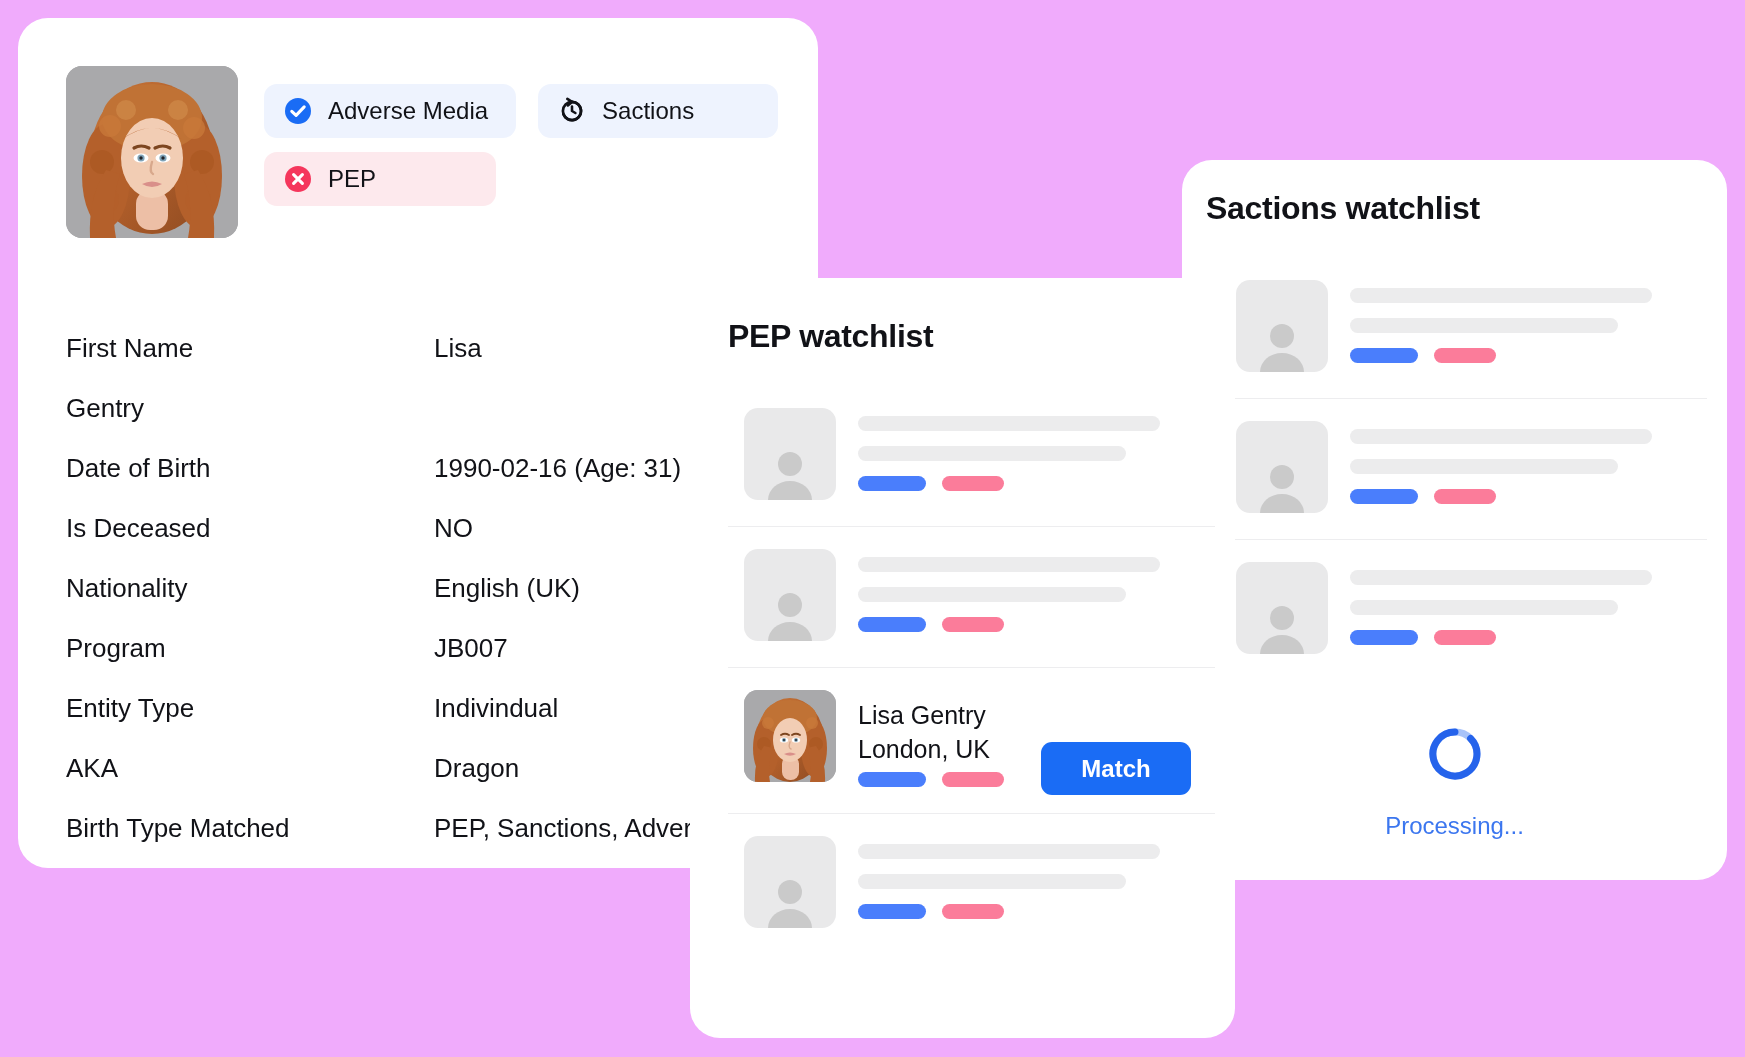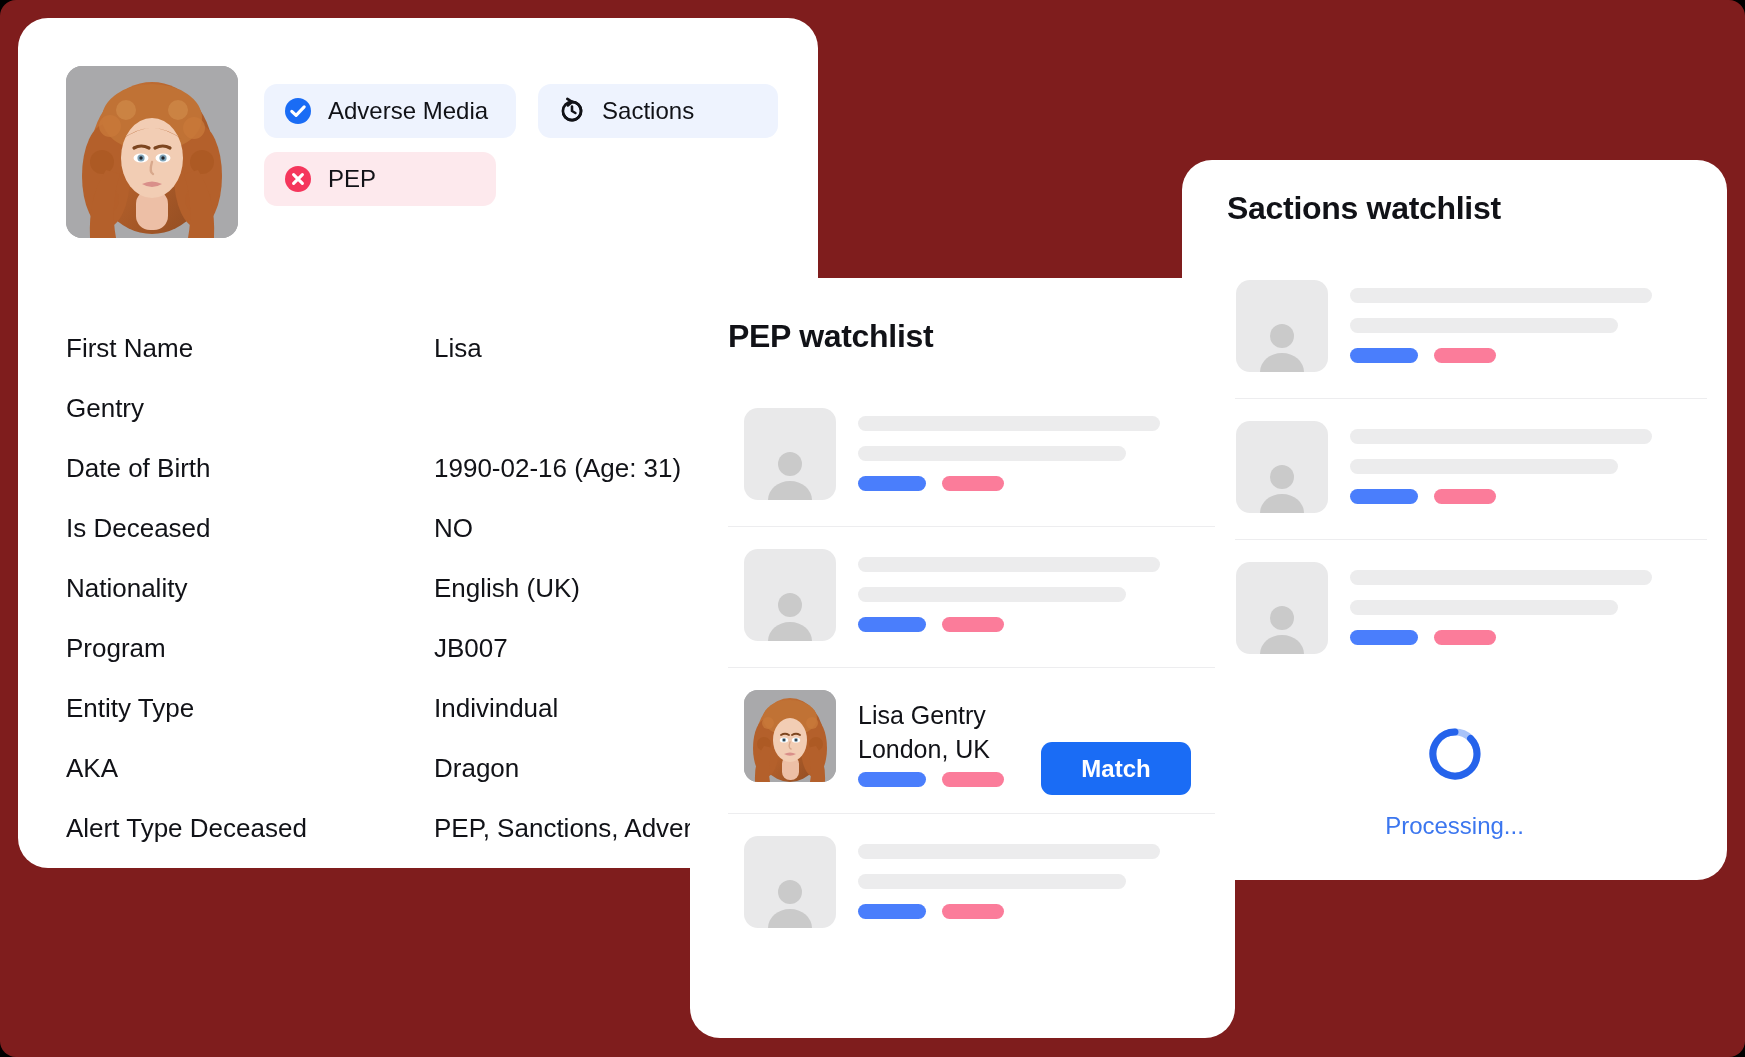--- a/index.html
+++ b/index.html
@@ -9,22 +9,21 @@
     height: 1057px;
     background: #000000;
     font-family: "Liberation Sans", sans-serif;
     overflow: hidden;
   }
 
   #stage {
     position: relative;
     width: 1745px;
     height: 1057px;
-    background: #7f1d1d;
-    border-radius: 16px;
+    background: #f0abfc;
   }
 
   
   .card {
     position: absolute;
     background: #ffffff;
     border-radius: 30px;
   }
 
   
@@ -106,21 +105,21 @@
     left: 1182px;
     top: 160px;
     width: 545px;
     height: 720px;
     border-radius: 30px;
     z-index: 2;
     overflow: hidden;
   }
   #sanctions-title {
     position: absolute;
-    left: 45px;
+    left: 24px;
     top: 30px;
     font-size: 32px;
     font-weight: bold;
     color: #111217;
     letter-spacing: -0.3px;
   }
   #sanctions-rows {
     position: absolute;
     left: 38px;
     top: 98px;
@@ -363,21 +362,21 @@
         </div>
         <div class="drow">
           <div class="dlabel">Entity Type</div>
           <div class="dvalue">Indivindual</div>
         </div>
         <div class="drow">
           <div class="dlabel">AKA</div>
           <div class="dvalue">Dragon</div>
         </div>
         <div class="drow">
-          <div class="dlabel">Alert Type Deceased</div>
+          <div class="dlabel">Birth Type Matched</div>
           <div class="dvalue">PEP, Sanctions, Adverse Media</div>
         </div>
       </div>
 
     </div>
   </div>
 
   <div class="card" id="sanctions-card">
     <div id="sanctions-title">Sactions watchlist</div>
 

